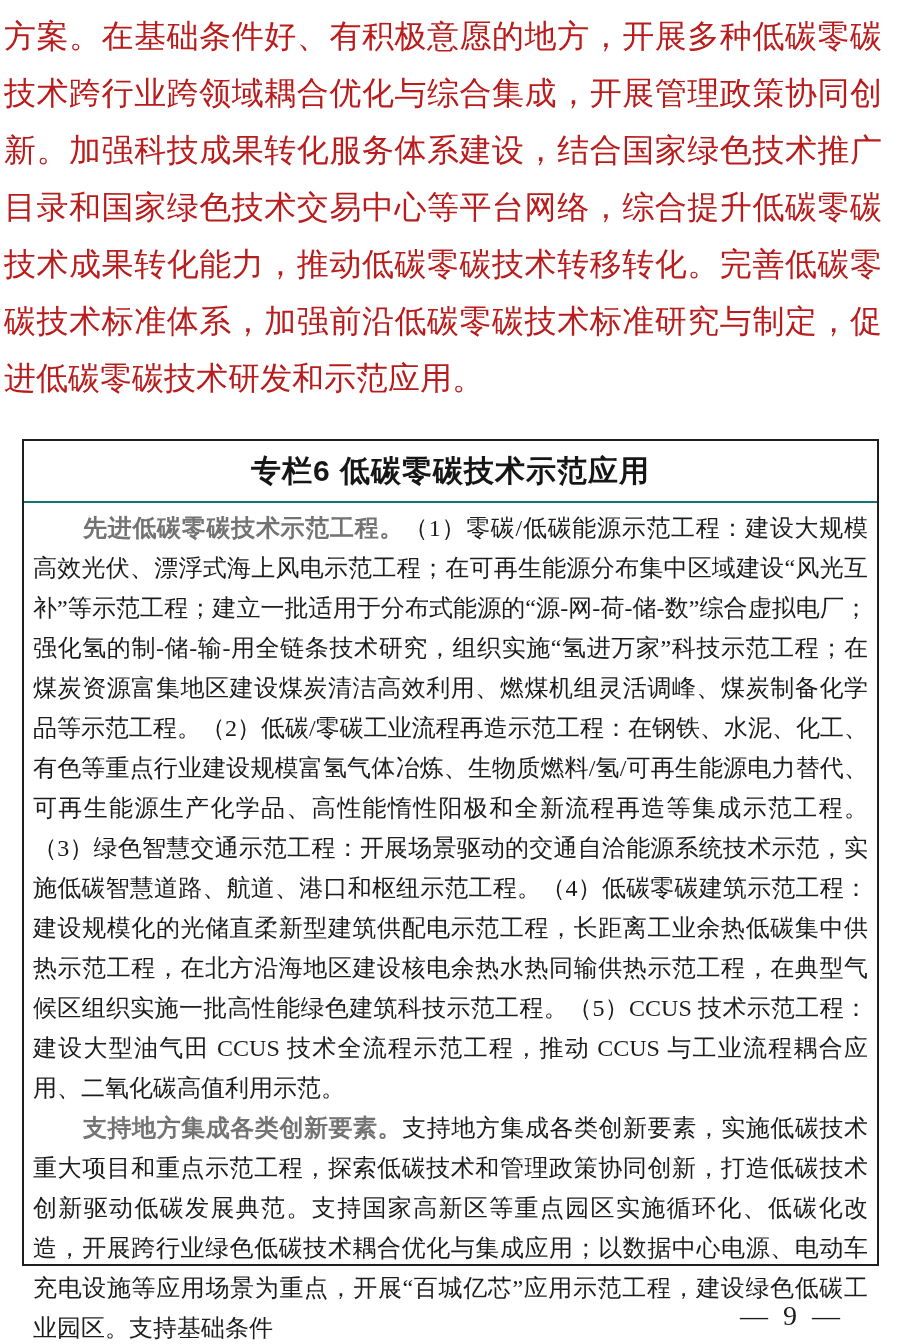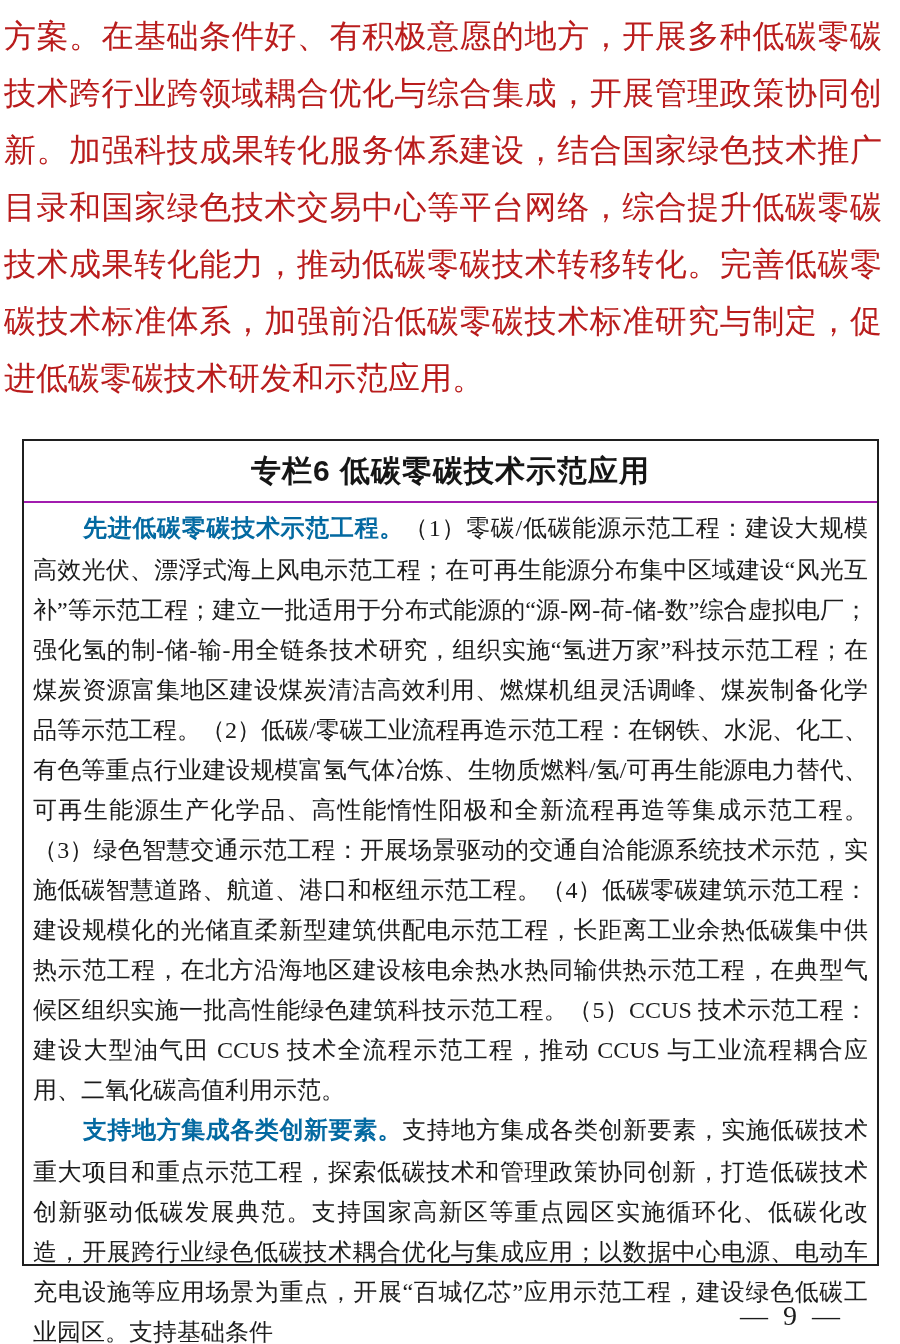--- a/index.html
+++ b/index.html
@@ -28,21 +28,21 @@
     position: absolute;
     left: 22px;
     top: 439px;
     width: 857px;
     height: 827px;
     border: 2px solid #1f1f1f;
     background: #ffffff;
   }
   .box-header {
     height: 62px;
-    border-bottom: 2px solid #a21caf;
+    border-bottom: 2px solid #0f766e;
     display: flex;
     align-items: center;
     justify-content: center;
   }
   .box-title {
     font-family: "Liberation Sans", sans-serif;
     font-weight: bold;
     font-size: 30px;
     color: #161616;
     letter-spacing: 1px;
@@ -50,23 +50,23 @@
   .box-body {
     padding: 5px 9px 0 9px;
     font-size: 24px;
     line-height: 40px;
     text-align: justify;
     text-justify: inter-ideograph;
     color: #1c1c1c;
   }
   .box-para { text-indent: 50px; }
   .para-lead {
-    font-family: Liberation Mono, monospace;
+    font-family: Liberation Sans, sans-serif;
     font-weight: bold;
-    color: #0369a1;
+    color: #737373;
   }
   .page-number {
     position: absolute;
     right: 56px;
     top: 1300px;
     font-size: 28px;
     letter-spacing: 4px;
     color: #1c1c1c;
     font-family: "Liberation Serif", serif;
   }

